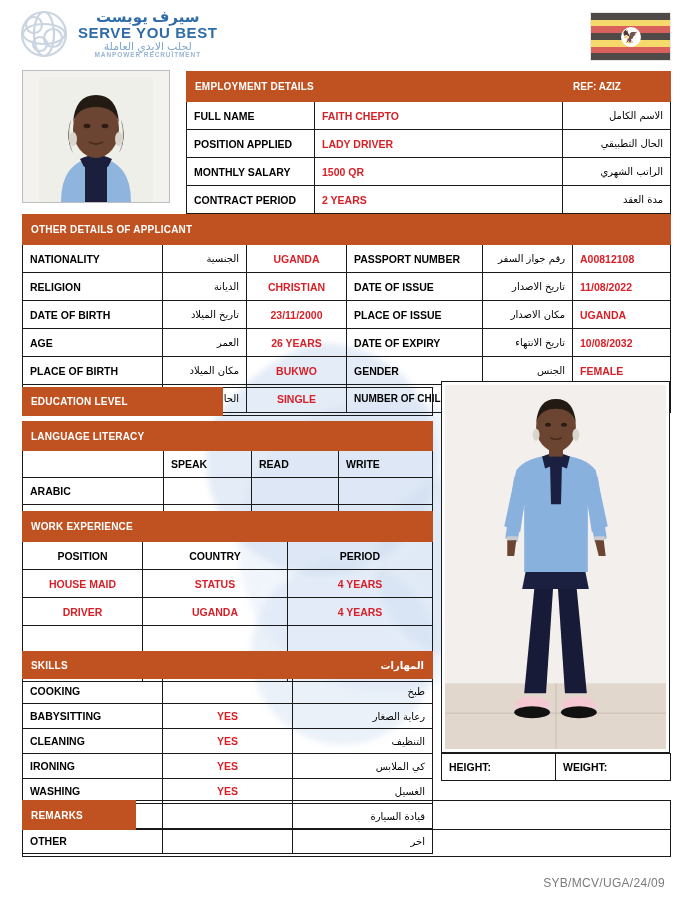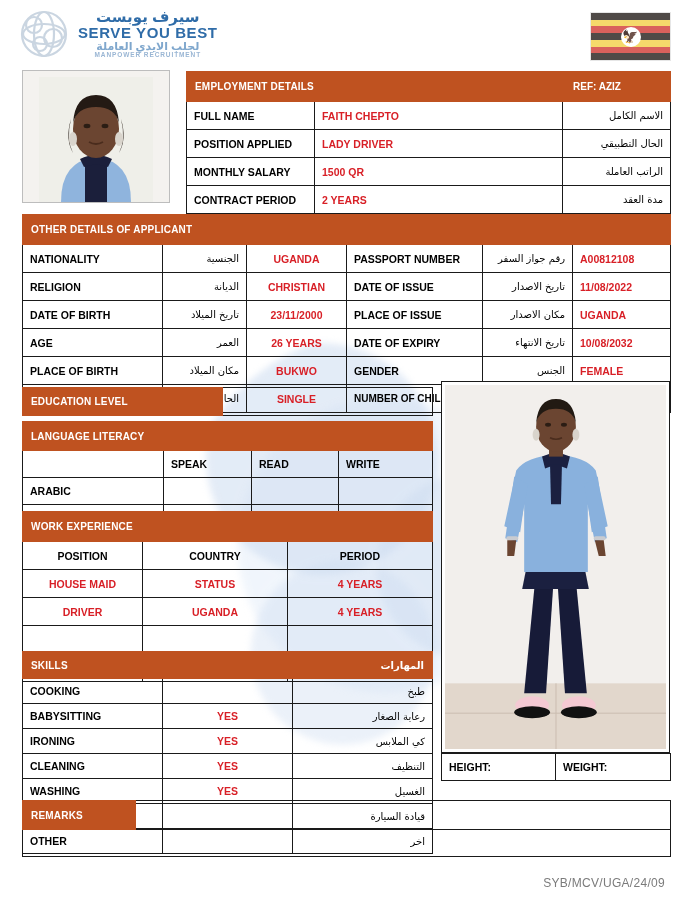--- a/index.html
+++ b/index.html
@@ -24,21 +24,21 @@
     z-index:0;pointer-events:none;
   }
   .page{position:relative;z-index:2;width:689px;height:903px;}
 
   
   .logo-wrap{position:absolute;left:18px;top:8px;display:flex;align-items:center;gap:8px;}
   .logo-mark{width:52px;height:52px;flex:0 0 52px;position:relative;opacity:.55;}
   .logo-text{line-height:1.05;}
   .logo-ar{font-size:15px;color:#2f6ca8;font-weight:bold;text-align:center;letter-spacing:.5px;}
   .logo-en{font-size:15px;color:#2f6ca8;font-weight:bold;letter-spacing:.6px;text-align:center;}
-  .logo-ar2{font-size:11px;color:#7fa7cd;text-align:center;font-weight:bold;}
+  .logo-ar2{font-size:11px;color:#7fa7cd;text-align:center;}
   .logo-en2{font-size:6.5px;color:#9ab6d4;letter-spacing:.9px;text-align:center;font-weight:bold;}
 
   .flag{position:absolute;right:18px;top:12px;width:79px;height:47px;
         border:1px solid #e6e6e6;overflow:hidden;display:block;}
   .flag .st{height:14.28%;width:100%;}
   .flag .emblem{position:absolute;left:50%;top:50%;width:20px;height:20px;
         transform:translate(-50%,-50%);border-radius:50%;background:#fff;
         display:flex;align-items:center;justify-content:center;}
   .flag .crane{font-size:13px;line-height:1;color:#333;}
 
@@ -177,21 +177,21 @@
         <td class="ar">الاسم الكامل</td>
       </tr>
       <tr>
         <td class="lab">POSITION APPLIED</td>
         <td class="val">LADY DRIVER</td>
         <td class="ar">الحال التطبيقي</td>
       </tr>
       <tr>
         <td class="lab">MONTHLY SALARY</td>
         <td class="val">1500 QR</td>
-        <td class="ar">الراتب العاملة</td>
+        <td class="ar">الراتب الشهري</td>
       </tr>
       <tr>
         <td class="lab">CONTRACT PERIOD</td>
         <td class="val">2 YEARS</td>
         <td class="ar">مدة العقد</td>
       </tr>
       <tr>
         <td class="lab">CONTACT NUMBER</td>
         <td class="val bigval">+256 702 321058</td>
         <td class="ar">رقم الجوال</td>
@@ -364,28 +364,28 @@
         <td class="lab">COOKING</td>
         <td class="val c"></td>
         <td class="ar">طبخ</td>
       </tr>
       <tr>
         <td class="lab">BABYSITTING</td>
         <td class="val c">YES</td>
         <td class="ar">رعاية الصغار</td>
       </tr>
       <tr>
+        <td class="lab">CLEANING</td>
+        <td class="val c">YES</td>
+        <td class="ar">التنظيف</td>
+      </tr>
+      <tr>
         <td class="lab">IRONING</td>
         <td class="val c">YES</td>
         <td class="ar">كي الملابس</td>
-      </tr>
-      <tr>
-        <td class="lab">CLEANING</td>
-        <td class="val c">YES</td>
-        <td class="ar">التنظيف</td>
       </tr>
       <tr>
         <td class="lab">WASHING</td>
         <td class="val c">YES</td>
         <td class="ar">الغسيل</td>
       </tr>
       <tr>
         <td class="lab">DRIVING</td>
         <td class="val c"></td>
         <td class="ar">قيادة السيارة</td>

